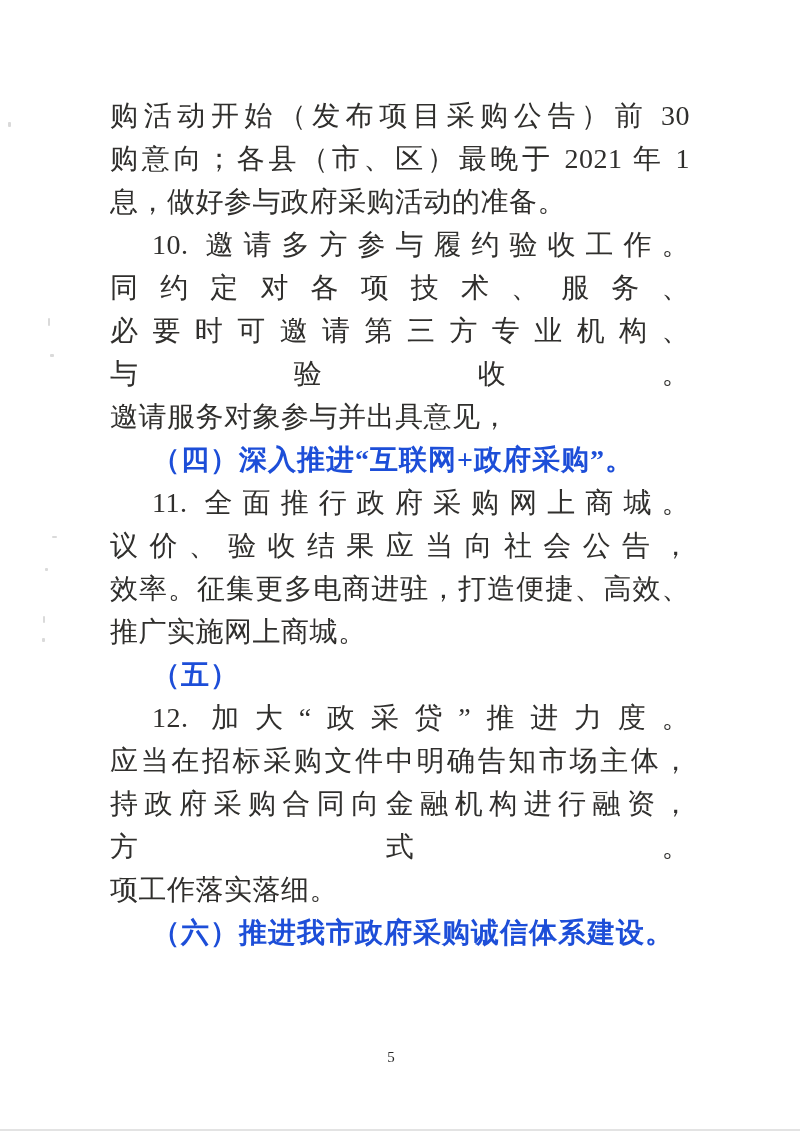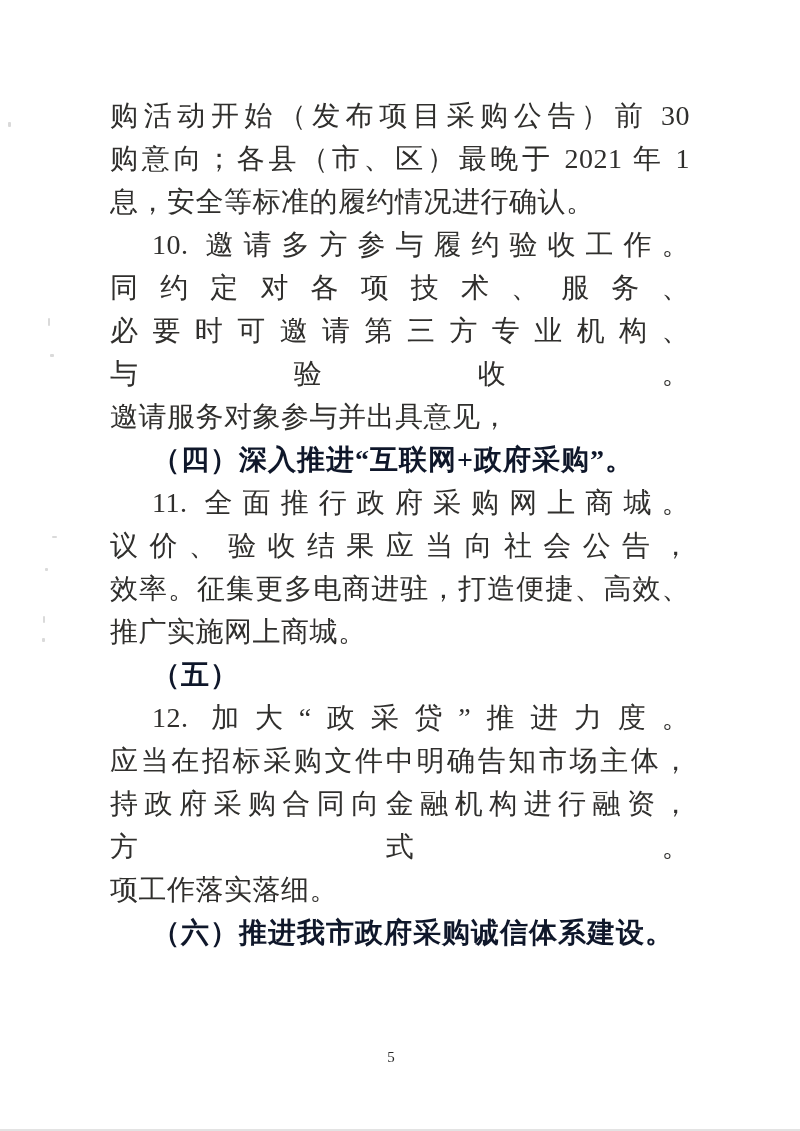--- a/index.html
+++ b/index.html
@@ -39,21 +39,21 @@
   }
   .ln.end {
     text-align: left;
     text-align-last: left;
   }
   .ln.ind {
     text-indent: 42px;
   }
   .ln.hd {
     font-weight: bold;
-    color: #0f172a;
+    color: #1d4ed8;
     text-align: left;
     text-align-last: left;
     text-indent: 42px;
     letter-spacing: 1px;
   }
   .footer {
     position: absolute;
     top: 1049px;
     left: 0;
     width: 782px;
@@ -79,21 +79,21 @@
 </head>
 <body>
 
 <div class="page">
 
   <div class="content">
 
     <div class="para">
       <span class="ln">购活动开始（发布项目采购公告）前 30 日按照规定公开采</span>
       <span class="ln">购意向；各县（市、区）最晚于 2021 年 1 月底前全面开展</span>
-      <span class="ln end">息，安全等标准的履约情况进行确认。</span>
+      <span class="ln end">息，做好参与政府采购活动的准备。</span>
     </div>
 
     <div class="para">
       <span class="ln ind">10. 邀请多方参与履约验收工作。采购人应按照采购合</span>
       <span class="ln">同约定对各项技术、服务、安全等标准的履约情况进行确认，</span>
       <span class="ln">必要时可邀请第三方专业机构、相关专家或未中标供应商参</span>
       <span class="ln">与验收。政府向社会公众提供的公共服务项目，验收时应当</span>
       <span class="ln end">邀请服务对象参与并出具意见，验收结果应当向社会公告。</span>
     </div>
 

